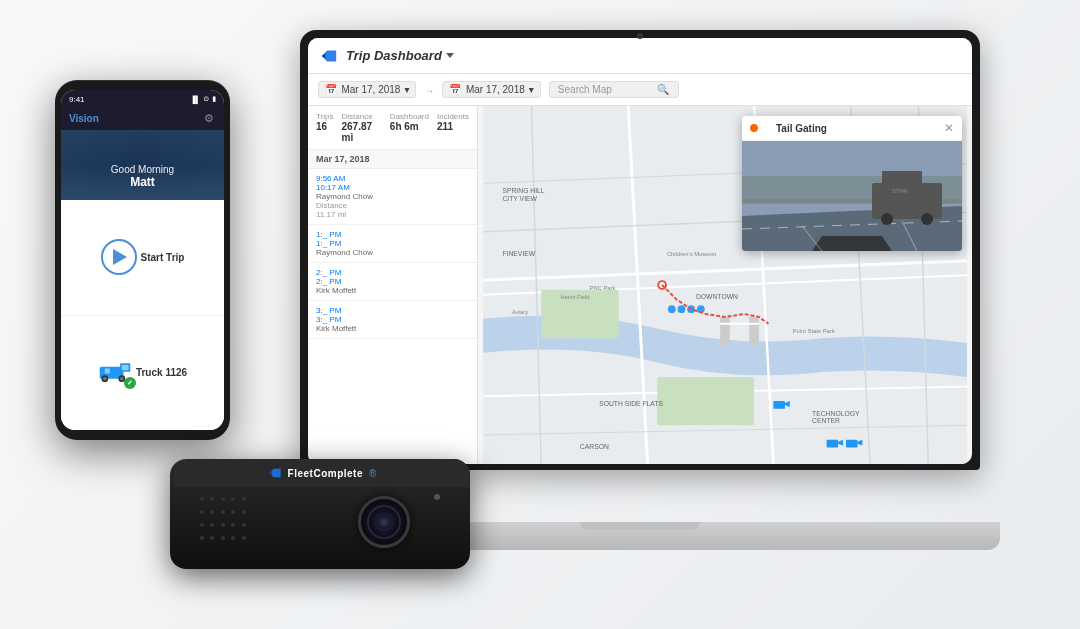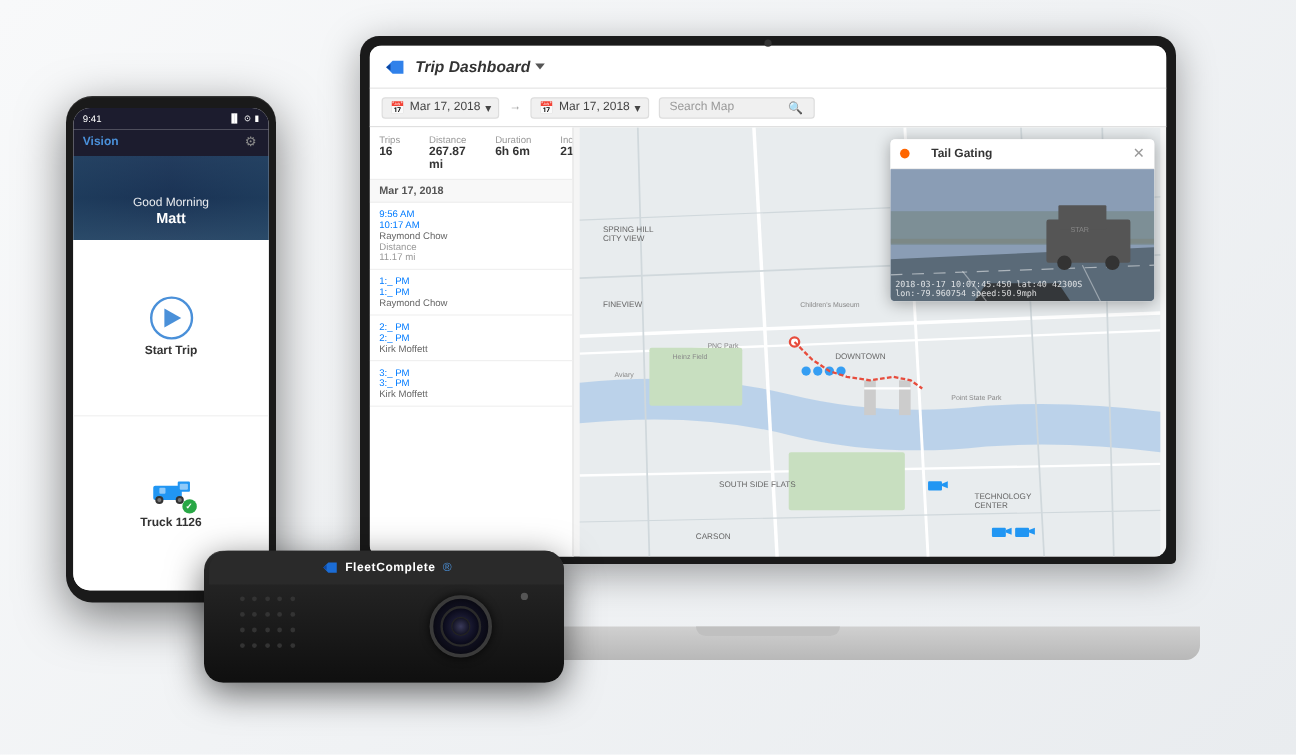--- a/index.html
+++ b/index.html
@@ -182,21 +182,21 @@
       width: 170px;
       background: #ffffff;
       border-right: 1px solid #e0e0e0;
       overflow: hidden;
       flex-shrink: 0;
     }
 
     .stats-row {
       display: flex;
       padding: 6px 8px;
-      gap: 24px;
+      gap: 8px;
       border-bottom: 1px solid #eee;
     }
 
     .stat-item {
       display: flex;
       flex-direction: column;
     }
 
     .stat-label {
       font-size: 8px;
@@ -305,21 +305,21 @@
       color: rgba(255,255,255,0.8);
       font-family: monospace;
     }
 
     
     .smartphone {
       position: absolute;
       left: 55px;
       top: 80px;
       width: 175px;
-      height: 422px;
+      height: 360px;
       z-index: 10;
     }
 
     .phone-body {
       width: 100%;
       height: 100%;
       background: #1a1a1a;
       border-radius: 22px;
       padding: 10px 6px;
       box-shadow: 0 12px 40px rgba(0,0,0,0.5), inset 0 1px 0 rgba(255,255,255,0.1);
@@ -422,21 +422,21 @@
     .phone-menu {
       flex: 1;
       background: #fff;
       display: flex;
       flex-direction: column;
     }
 
     .phone-menu-item {
       flex: 1;
       display: flex;
-      flex-direction: column;
+      flex-direction: row;
       align-items: center;
       justify-content: center;
       border-bottom: 1px solid #f0f0f0;
       gap: 4px;
       cursor: pointer;
     }
 
     .phone-menu-item:last-child {
       border-bottom: none;
     }
@@ -654,21 +654,21 @@
               <div class="stats-row">
                 <div class="stat-item">
                   <span class="stat-label">Trips</span>
                   <span class="stat-value">16</span>
                 </div>
                 <div class="stat-item">
                   <span class="stat-label">Distance</span>
                   <span class="stat-value">267.87 mi</span>
                 </div>
                 <div class="stat-item">
-                  <span class="stat-label">Duration</span>
+                  <span class="stat-label">Dashboard</span>
                   <span class="stat-value">6h 6m</span>
                 </div>
                 <div class="stat-item">
                   <span class="stat-label">Incidents</span>
                   <span class="stat-value">211</span>
                 </div>
               </div>
 
               <div class="trip-date-header">Mar 17, 2018</div>
 
@@ -792,21 +792,20 @@
                     <circle cx="145" cy="78" r="6" fill="#333"></circle>
                     <circle cx="185" cy="78" r="6" fill="#333"></circle>
 
                     <text x="150" y="52" font-size="6" fill="#888" font-family="sans-serif">STAR</text>
 
                     <path d="M70 110 L150 110 L140 95 L80 95 Z" fill="#2a2a2a" opacity="0.8"></path>
 
                     <line x1="60" y1="85" x2="80" y2="110" stroke="#fff" stroke-width="1" opacity="0.4"></line>
                     <line x1="160" y1="80" x2="175" y2="110" stroke="#fff" stroke-width="1" opacity="0.4"></line>
                   </svg>
-                  <div class="video-timestamp">2018-03-17 10:07:45.450 lat:40 42300S lon:-79.960754 speed:50.9mph</div>
                 </div>
               </div>
             </div>
 
           </div>
         </div>
 
       </div>
     </div>
     <div class="laptop-base">

